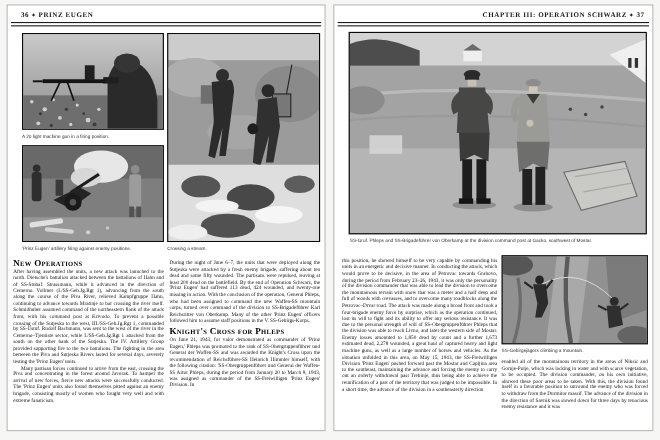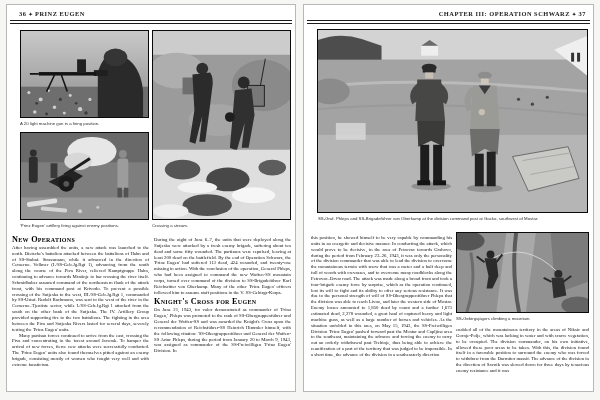--- a/index.html
+++ b/index.html
@@ -152,21 +152,21 @@
     <div class="caption" style="left:145px; top:218px;">Crossing a stream.</div>
 
     <div class="bodytext" style="left:5px; top:232px; width:137px;">
       <h2 class="sechead">New Operations</h2>
       <p>After having assembled the units, a new attack was launched to the north. Dietsche's battalion attacked between the battalions of Hahn and of SS-Stubaf. Strassmann, while it advanced in the direction of Cemerno. Vollmer (I./SS-Geb.Jg.Rgt 1), advancing from the south along the course of the Piva River, relieved Kampfgruppe Hahn, continuing to advance towards Mratinje to bar crossing the river itself. Schmidhuber assumed command of the northeastern flank of the attack front, with his command post at Krivodo. To prevent a possible crossing of the Sutjeska to the west, III./SS-Geb.Jg.Rgt 1, commanded by SS-Ustuf. Rudolf Bachmann, was sent to the west of the river in the Cemerno–Tjentiste sector, while I./SS-Geb.Jg.Rgt 1 attacked from the south on the other bank of the Sutjeska. The IV. Artillery Group provided supporting fire to the two battalions. The fighting in the area between the Piva and Sutjeska Rivers lasted for several days, severely testing the 'Prinz Eugen' units.</p>
       <p class="indent">Many partisan forces continued to arrive from the east, crossing the Piva and concentrating in the forest around Javorak. To hamper the arrival of new forces, fierce new attacks were successfully conducted. The 'Prinz Eugen' units also found themselves pitted against an enemy brigade, consisting mostly of women who fought very well and with extreme fanaticism.</p>
     </div>
 
     <div class="bodytext" style="left:147px; top:232px; width:137px;">
       <p>During the night of June 6–7, the units that were deployed along the Sutjeska were attacked by a fresh enemy brigade, suffering about ten dead and some fifty wounded. The partisans were repulsed, leaving at least 200 dead on the battlefield. By the end of Operation Schwarz, the 'Prinz Eugen' had suffered 113 dead, 424 wounded, and twenty-one missing in action. With the conclusion of the operation, General Phleps, who had been assigned to command the new Waffen-SS mountain corps, turned over command of the division to SS-Brigadeführer Karl Reichsritter von Oberkamp. Many of the other 'Prinz Eugen' officers followed him to assume staff positions in the V. SS-Gebirgs-Korps.</p>
-      <h2 class="sechead spaced">Knight's Cross for Eugen</h2>
+      <h2 class="sechead spaced">Knight's Cross for Phleps</h2>
       <p>On June 21, 1943, for valor demonstrated as commander of 'Prinz Eugen,' Phleps was promoted to the rank of SS-Obergruppenführer und General der Waffen-SS and was awarded the Knight's Cross upon the recommendation of Reichsführer-SS Heinrich Himmler himself, with the following citation: 'SS-Obergruppenführer und General der Waffen-SS Artur Phleps, during the period from January 20 to March 9, 1943, was assigned as commander of the SS-Freiwilligen 'Prinz Eugen' Division. In</p>
     </div>
   </div>
 
   <div class="page" id="right-page">
     <div class="runhead" style="right:7px;">
       <span>CHAPTER III: OPERATION SCHWARZ</span><span class="orn">✦</span><span>37</span>
     </div>
     <div class="double-rule"></div>
 

